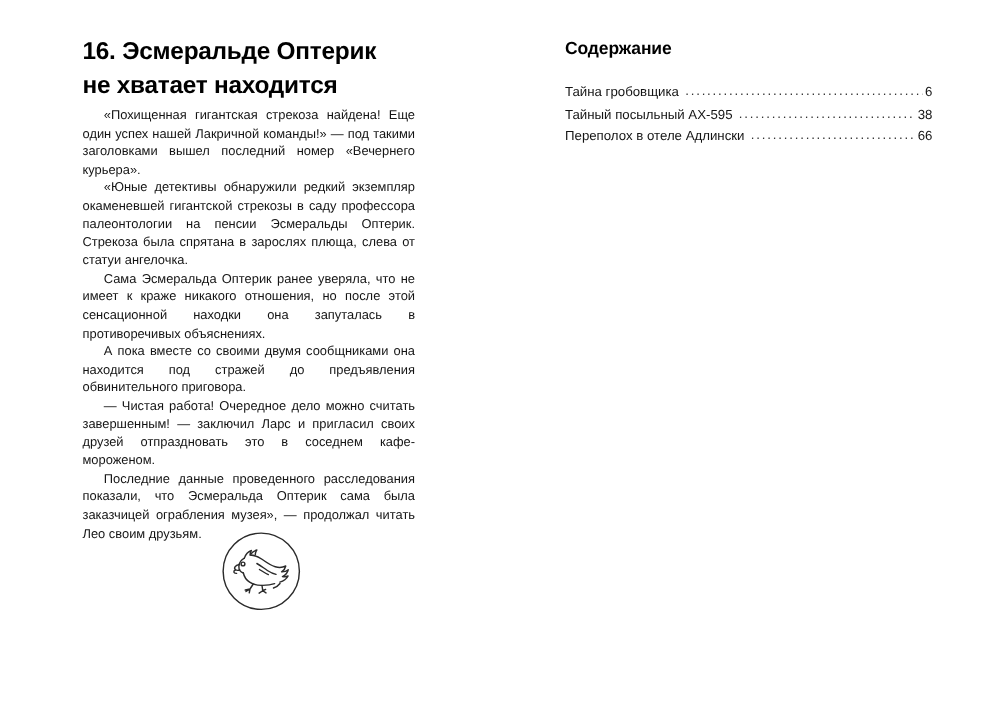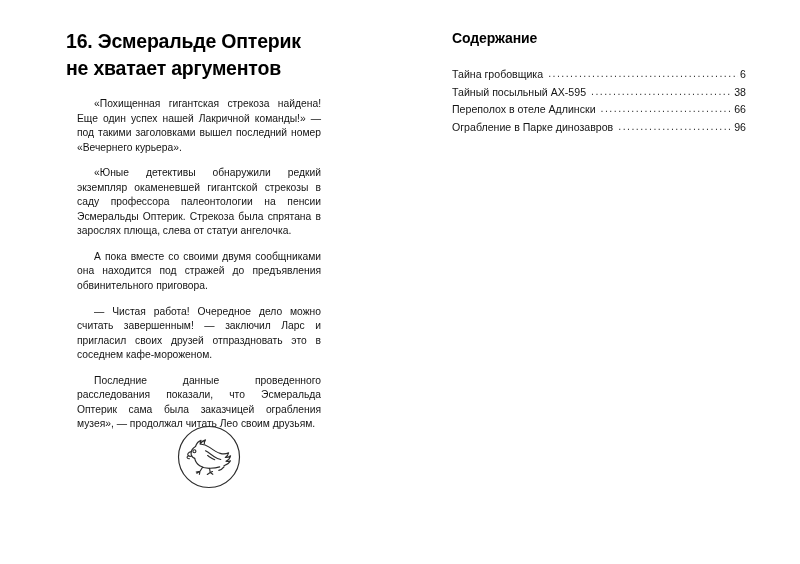--- a/index.html
+++ b/index.html
@@ -46,21 +46,21 @@
     white-space: nowrap;
   }
 
   .body-column {
     position: absolute;
     left: 66px;
     top: 86px;
     width: 266px;
   }
   .body-column p {
-    margin: 11px;
+    margin: 0;
     font-size: 10.3px;
     line-height: 14.55px;
     text-align: justify;
     text-indent: 17px;
     color: #141414;
     -webkit-hyphens: manual;
     hyphens: manual;
   }
 
   
@@ -121,26 +121,27 @@
 </style>
 </head>
 <body>
 
 <div id="spread">
 
   <div class="page-left">
 
     <div class="chapter-title">
       <span class="tline">16. Эсмеральде Оптерик</span>
-      <span class="tline">не хватает аргументов</span>
+      <span class="tline">не хватает находится</span>
     </div>
 
     <div class="body-column">
       <p>«Похищенная гигантская стрекоза найдена! Еще один успех нашей Лакричной команды!» — под такими заголовками вышел последний номер «Вечернего курьера».</p>
       <p>«Юные детективы обнаружили редкий экземпляр окаменевшей гигантской стрекозы в саду профессора палеонтологии на пенсии Эсмеральды Оптерик. Стрекоза была спрятана в зарослях плюща, слева от статуи ангелочка.</p>
+      <p>Сама Эсмеральда Оптерик ранее уверяла, что не имеет к краже никакого отношения, но после этой сенсационной находки она запуталась в противоречивых объяснениях.</p>
       <p>А пока вместе со своими двумя сообщниками она находится под стражей до предъявления обвинительного приговора.</p>
       <p>— Чистая работа! Очередное дело можно считать завершенным! — заключил Ларс и пригласил своих друзей отпраздновать это в соседнем кафе-мороженом.</p>
       <p>Последние данные проведенного расследования показали, что Эсмеральда Оптерик сама была заказчицей ограбления музея», — продолжал читать Лео своим друзьям.</p>
     </div>
 
     <div class="emblem">
       <svg viewBox="0 0 80 80" xmlns="http://www.w3.org/2000/svg" fill="none" stroke="#2b2b2b" stroke-width="1.15" stroke-linecap="round" stroke-linejoin="round">
         <circle cx="40" cy="40" r="30.5"></circle>
 
         <path d="M26.5 29.5 c1.2-3.6 3.6-5.4 5.6-6.1 -0.9 1.4 -1.1 2.6 -0.9 3.6 1.4-2.4 3.4-3.6 5.3-4.1 -1.0 1.5 -1.4 2.8 -1.2 3.9"></path>
@@ -184,22 +185,17 @@
         <span class="toc-leader"></span>
         <span class="toc-page">38</span>
       </div>
 
       <div class="toc-row">
         <span class="toc-label">Переполох в отеле Адлински</span>
         <span class="toc-leader"></span>
         <span class="toc-page">66</span>
       </div>
 
-      <div class="toc-row">
-        <span class="toc-label">Ограбление в Парке динозавров</span>
-        <span class="toc-leader"></span>
-        <span class="toc-page">96</span>
-      </div>
 
     </div>
   </div>
 
 </div>
 
 </body></html>

